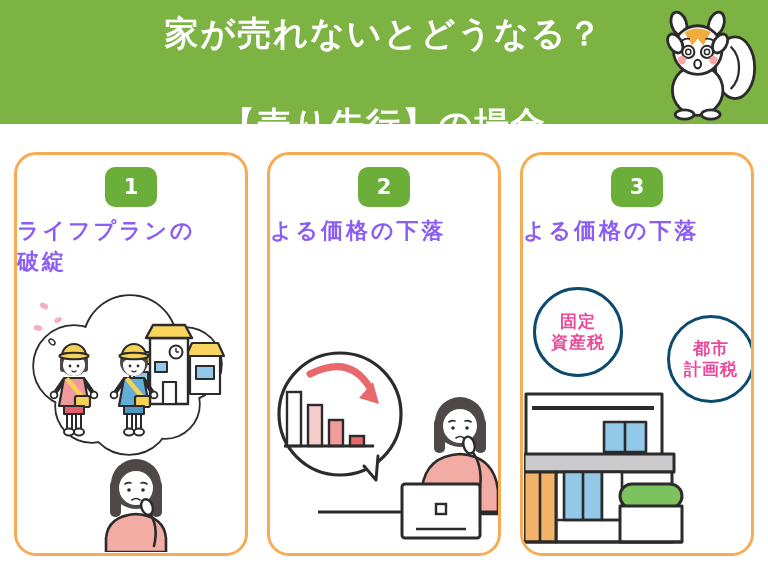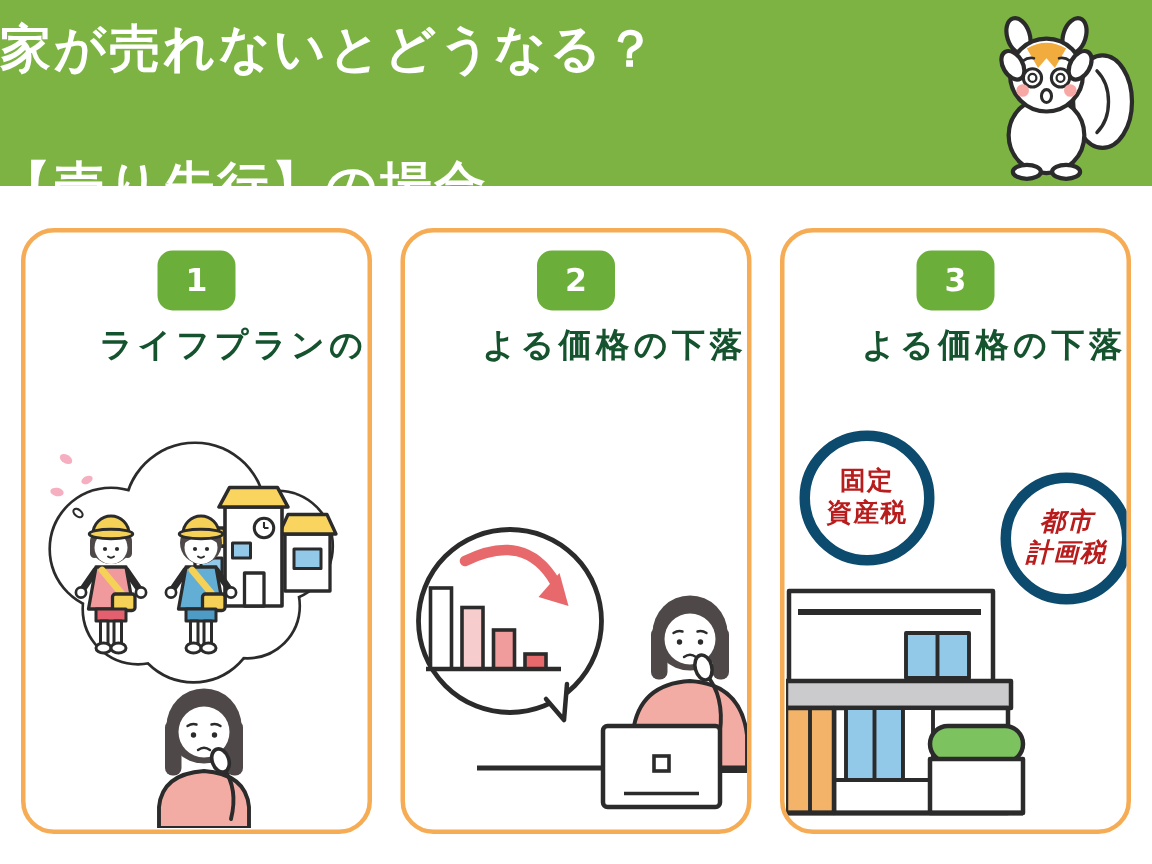--- a/index.html
+++ b/index.html
@@ -1,44 +1,44 @@
 <!DOCTYPE html>
 <html><head>
 <meta charset="utf-8">
 <style>
   html,body{margin:0;padding:0;background:#fff;}
   .page{position:relative;width:768px;height:576px;background:#ffffff;overflow:hidden;
         font-family:"DejaVu Sans","Liberation Sans",sans-serif;}
   
   .header{position:absolute;top:0;left:0;width:768px;height:124px;background:#7CB342;}
-  .header-text{position:absolute;top:0;left:0;width:768px;color:#ffffff;
+  .header-text{position:absolute;top:0;left:0;width:768px;text-align:center;color:#ffffff;
                font-weight:bold;}
   .header-line1{margin-top:11px;font-size:34px;letter-spacing:2px;line-height:1.35;}
   .header-line2{font-size:34px;letter-spacing:2px;line-height:1.35;margin-top:45px;}
   .mascot{position:absolute;top:8px;right:4px;width:114px;height:114px;}
   
   .cards{position:absolute;top:152px;left:0;width:768px;display:flex;justify-content:center;gap:19px;}
   .card{position:relative;width:234px;height:404px;background:#ffffff;border:3px solid #F6AC55;
         border-radius:22px;box-sizing:border-box;overflow:hidden;}
   .badge{position:absolute;top:12px;left:50%;transform:translateX(-50%);width:52px;height:40px;
          background:#6CAE3A;border-radius:10px;color:#fff;font-size:21px;font-weight:bold;
          display:flex;align-items:center;justify-content:center;}
-  .card-title{margin-top:61px;text-align:right;color:#14532d;font-size:22px;font-weight:bold;
+  .card-title{margin-top:61px;text-align:left;color:#8b5cf6;font-size:22px;font-weight:bold;
               letter-spacing:3px;line-height:1.4;}
   .illus{position:absolute;left:0;bottom:0;}
   .illus1{left:5px;bottom:1px;width:222px;height:258px;}
   .illus2{left:2px;bottom:1px;width:226px;height:204px;}
   .illus3{left:1px;bottom:1px;width:228px;height:162px;}
   
-  .tax-circle{position:absolute;border:7px solid #0c4a6e;border-radius:50%;background:#fff;
-              color:#b91c1c;font-weight:bold;font-size:17px;line-height:1.25;letter-spacing:1px;
+  .tax-circle{position:absolute;border:3px solid #0c4a6e;border-radius:50%;background:#fff;
+              color:#ec4899;font-weight:bold;font-size:17px;line-height:1.25;letter-spacing:1px;
               display:flex;flex-direction:column;align-items:center;justify-content:center;
               box-sizing:border-box;z-index:2;text-align:center;}
   .tax1{top:132px;left:10px;width:90px;height:90px;}
-  .tax2{top:160px;left:144px;width:88px;height:88px;font-style:italic;}
+  .tax2{top:160px;left:144px;width:88px;height:88px;}
   svg{display:block;}
 </style>
 </head>
 <body>
 
 <div class="page">
 
   <div class="header">
     <div class="header-text">
       <div class="header-line1">家が売れないとどうなる？</div>
@@ -71,20 +71,21 @@
       <ellipse cx="50" cy="60" rx="3.6" ry="4.6" fill="#ffffff" stroke="#2b2b2b" stroke-width="2.2"></ellipse>
     </svg>
   </div>
 
   <div class="cards">
 
     <div class="card">
       <div class="badge">1</div>
       <div class="card-title">
         <div>ライフプランの</div>
+        <div>破綻</div>
       </div>
       <svg class="illus illus1" viewBox="0 0 222 258">
 
         <g stroke="#2b2b2b" stroke-width="3.5" fill="#ffffff">
           <circle cx="52" cy="72" r="40"></circle>
             <circle cx="108" cy="48" r="46"></circle>
             <circle cx="163" cy="70" r="36"></circle>
           <circle cx="70" cy="112" r="36"></circle>
             <circle cx="143" cy="110" r="34"></circle>
             <circle cx="107" cy="118" r="42"></circle>

